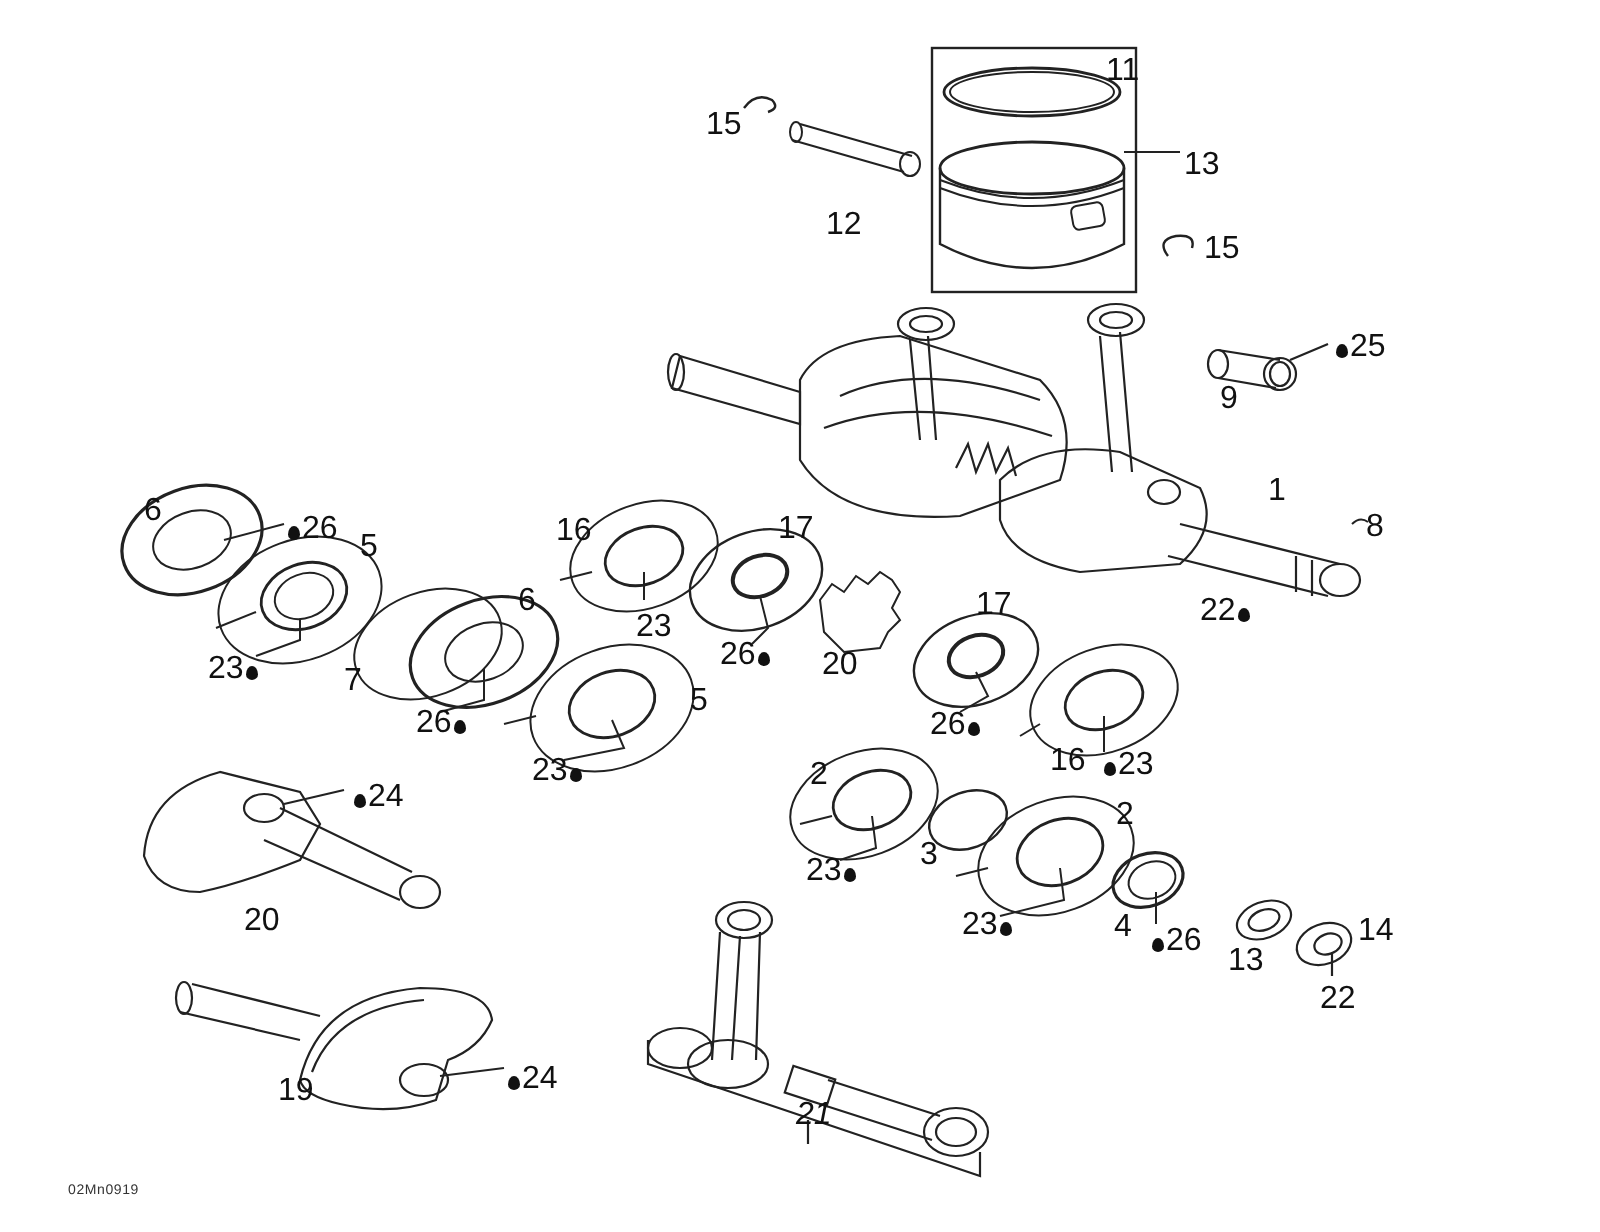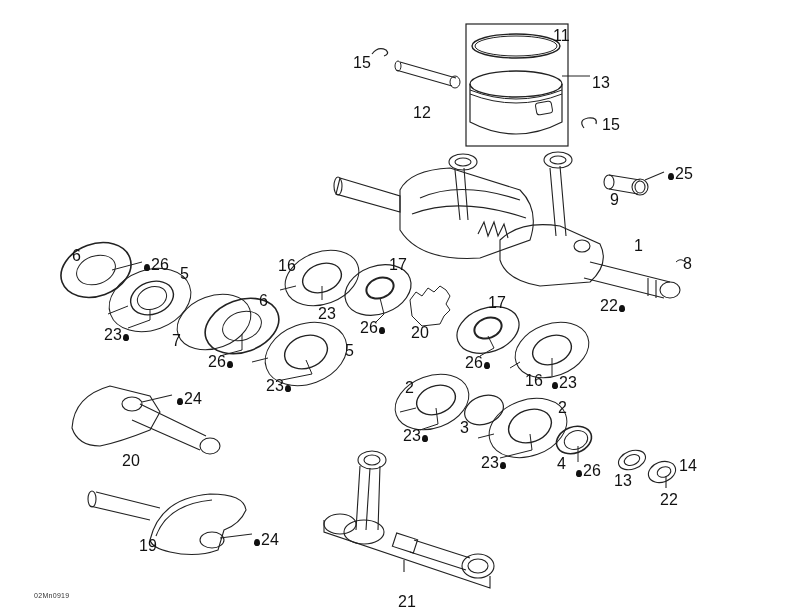--- a/index.html
+++ b/index.html
@@ -221,16 +221,16 @@
     <div class="callout" style="left: 403px; top: 428px;"><span>23</span><span class="drop"></span></div>
     <div class="callout" style="left: 558px; top: 400px;"><span>2</span></div>
     <div class="callout" style="left: 481px; top: 455px;"><span>23</span><span class="drop"></span></div>
     <div class="callout" style="left: 557px; top: 456px;"><span>4</span></div>
     <div class="callout" style="left: 575px; top: 463px;"><span class="drop"></span><span>26</span></div>
     <div class="callout" style="left: 679px; top: 458px;"><span>14</span></div>
     <div class="callout" style="left: 614px; top: 473px; text-align: center;"><span>13</span></div>
     <div class="callout" style="left: 660px; top: 492px;"><span>22</span></div>
     <div class="callout" style="left: 139px; top: 538px;"><span>19</span></div>
     <div class="callout" style="left: 253px; top: 532px;"><span class="drop"></span><span>24</span></div>
-    <div class="callout" style="left: 398px; top: 594px;"><span>21</span></div>
+    <div class="callout" style="left: 398px; top: 550px; font-style: italic;"><span>21</span></div>
   </div>
 
 <div class="ref-code">02Mn0919</div>
 
 </body></html>

